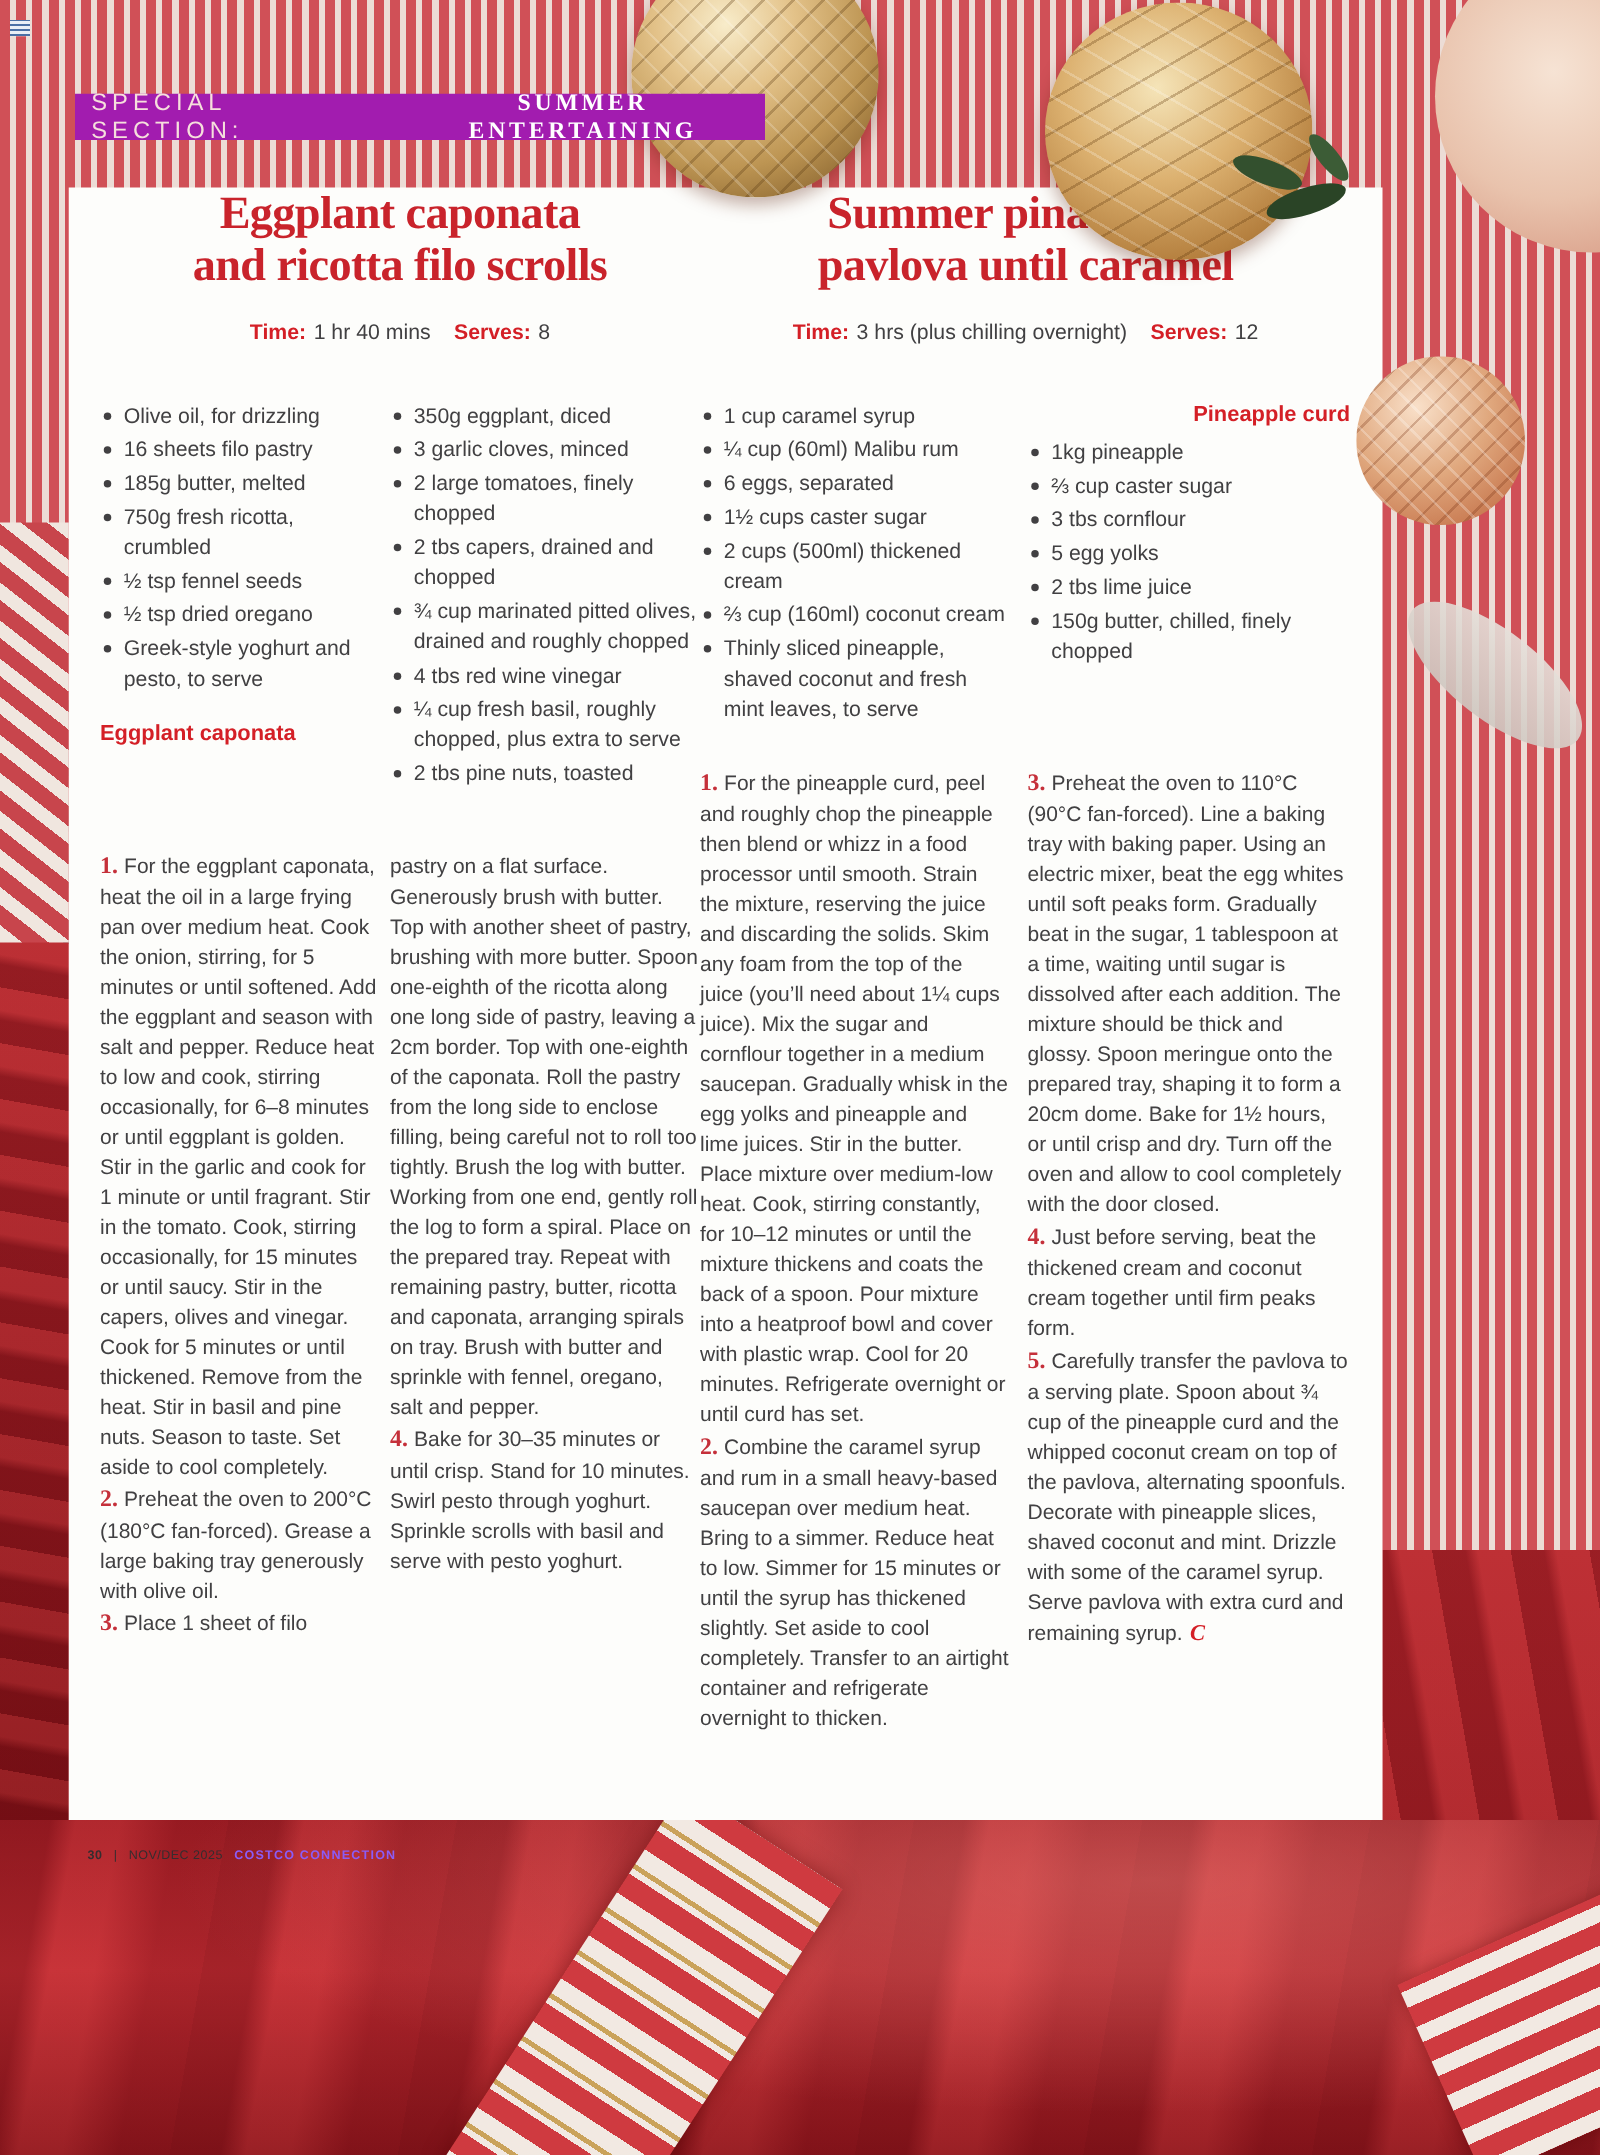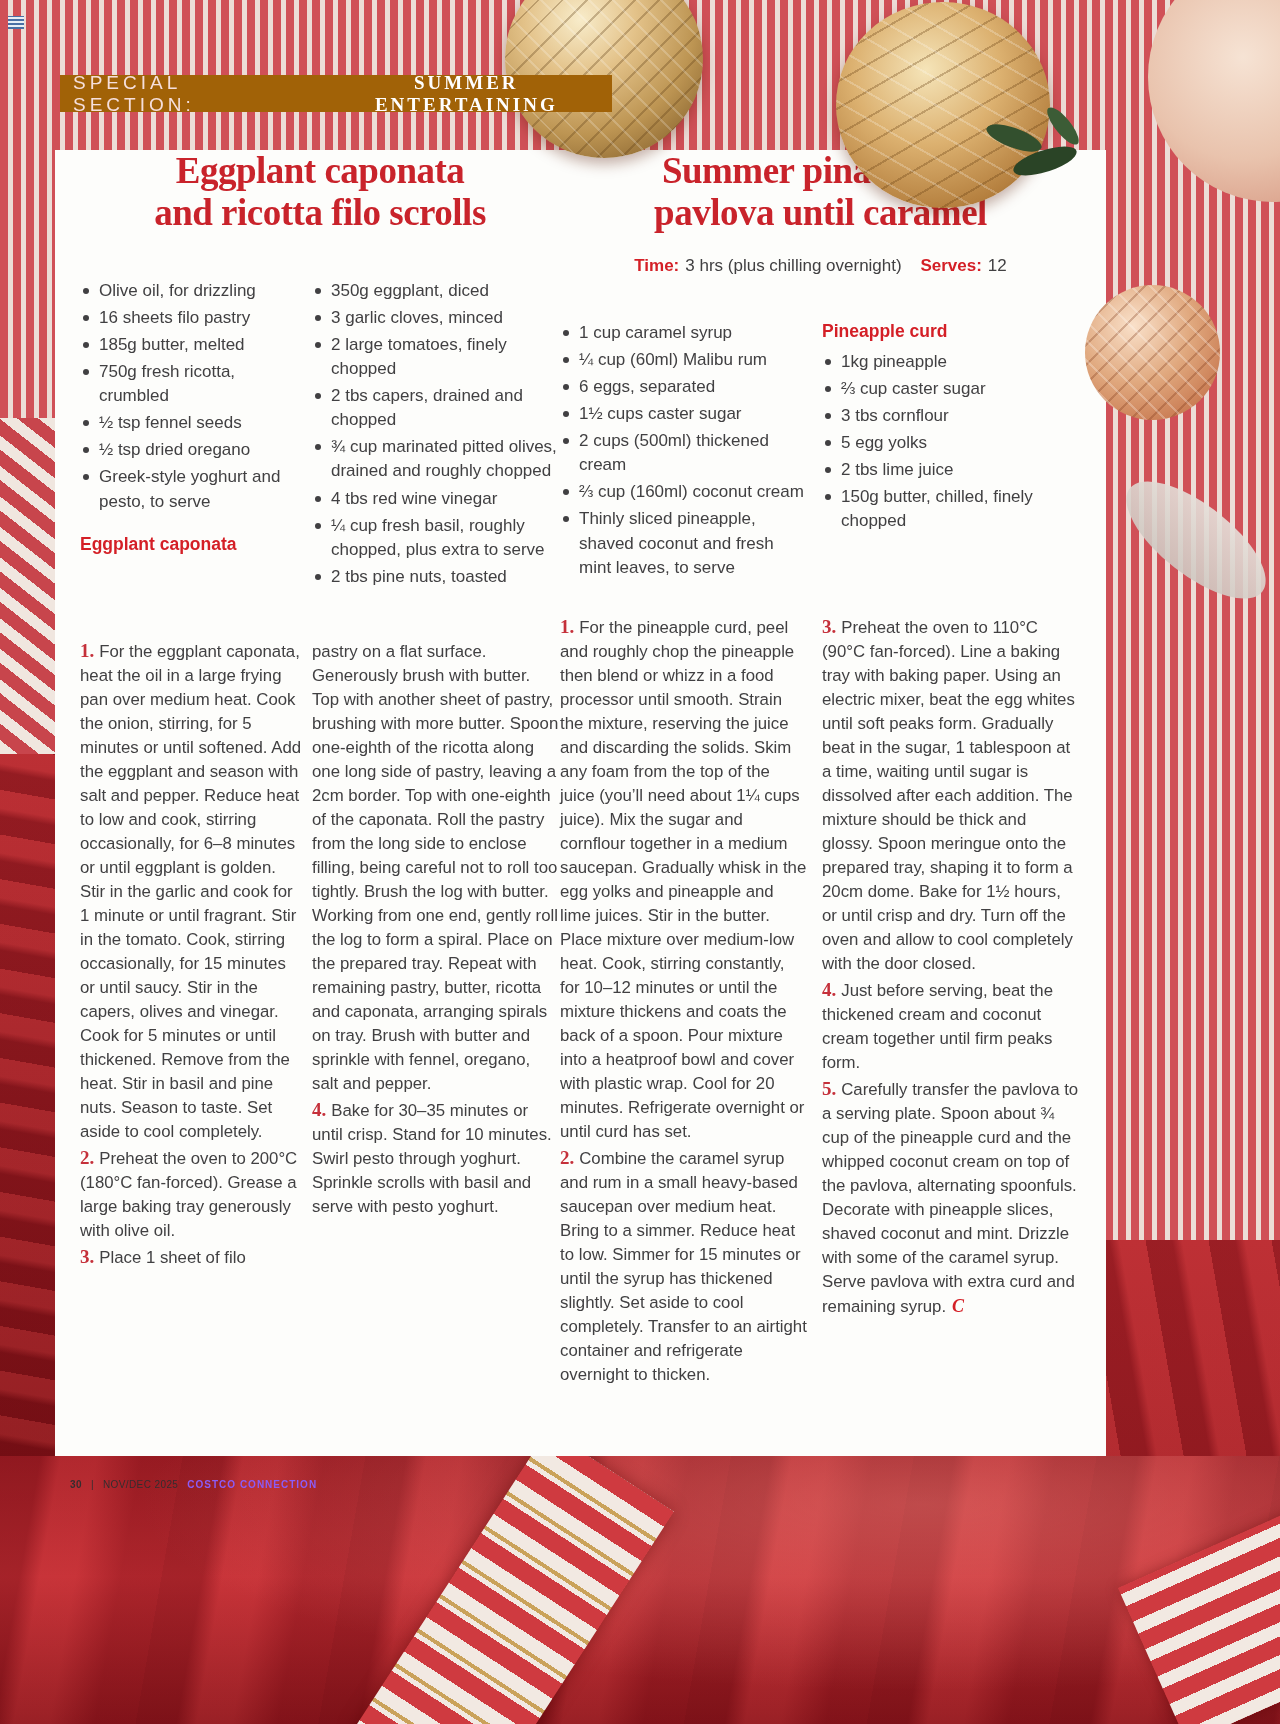--- a/index.html
+++ b/index.html
@@ -81,21 +81,21 @@
   }
   .leaf{position:absolute;z-index:6;background:#33502e;border-radius:60% 40% 60% 40%;}
   .leaf-1{left:985px;top:128px;width:58px;height:20px;transform:rotate(24deg);}
   .leaf-2{left:1012px;top:150px;width:66px;height:22px;transform:rotate(-14deg);background:#2a4426;}
   .leaf-3{left:1040px;top:118px;width:46px;height:16px;transform:rotate(55deg);background:#3c5c36;}
   .page-artifact{position:absolute;left:8px;top:16px;width:16px;height:13px;z-index:8;
     background:repeating-linear-gradient(0deg,#4a6fa5 0 2px,#e8eef6 2px 4px);}
   
   .banner{
     position:absolute;left:60px;top:75px;width:552px;height:37px;z-index:7;
-    background:#a16207;display:flex;align-items:center;padding-left:13px;box-sizing:border-box;
+    background:#a21caf;display:flex;align-items:center;padding-left:13px;box-sizing:border-box;
   }
   .banner .label{color:#f6dfdc;font-size:19px;letter-spacing:4px;font-weight:400;}
   .banner .title{color:#ffffff;font-size:19px;letter-spacing:3px;font-weight:700;margin-left:12px;}
   
   .card{
     position:absolute;left:55px;top:150px;width:1051px;height:1306px;z-index:5;
     background:#fdfdfb;box-sizing:border-box;
   }
   .card-inner{display:flex;padding:0 25px;}
   .recipe{box-sizing:border-box;}
@@ -161,20 +161,24 @@
 </div>
 
 <div class="card">
   <div class="card-inner">
 
     <section class="recipe recipe--left">
       <h1 class="title">
         <span>Eggplant caponata</span>
         <span>and ricotta filo scrolls</span>
       </h1>
+      <p class="meta">
+        <span class="red">Time:</span><span>1 hr 40 mins</span>
+        <span class="red serves">Serves:</span><span>8</span>
+      </p>
 
       <div class="cols ingredients-zone">
         <div class="colA">
           <ul class="ing">
             <li>Olive oil, for drizzling</li>
             <li>16 sheets filo pastry</li>
             <li>185g butter, melted</li>
             <li>750g fresh ricotta, crumbled</li>
             <li>½ tsp fennel seeds</li>
             <li>½ tsp dried oregano</li>
@@ -225,21 +229,21 @@
             <li>1 cup caramel syrup</li>
             <li>¼ cup (60ml) Malibu rum</li>
             <li>6 eggs, separated</li>
             <li>1½ cups caster sugar</li>
             <li>2 cups (500ml) thickened cream</li>
             <li>⅔ cup (160ml) coconut cream</li>
             <li>Thinly sliced pineapple, shaved coconut and fresh mint leaves, to serve</li>
           </ul>
         </div>
         <div class="colD">
-          <h3 class="subhead" style="margin-top:0;">Pineapple curd</h3>
+          <h3 class="subhead" style="margin-top:0;text-align:right;">Pineapple curd</h3>
           <ul class="ing">
             <li>1kg pineapple</li>
             <li>⅔ cup caster sugar</li>
             <li>3 tbs cornflour</li>
             <li>5 egg yolks</li>
             <li>2 tbs lime juice</li>
             <li>150g butter, chilled, finely chopped</li>
           </ul>
         </div>
       </div>

